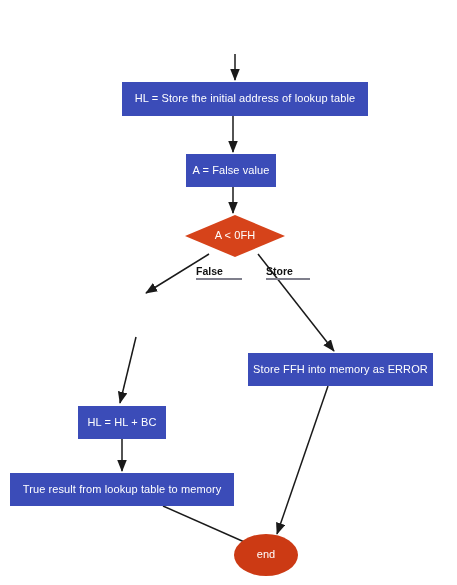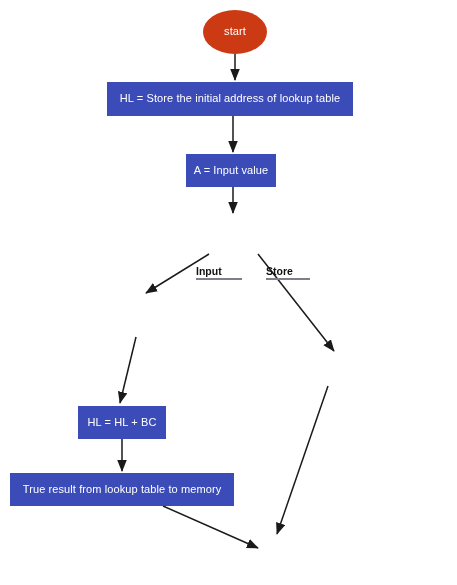--- a/index.html
+++ b/index.html
@@ -93,46 +93,53 @@
         <path d="M233,187 L233,213" marker-end="url(#arrowhead)"></path>
         <path d="M209,254 L146,293" marker-end="url(#arrowhead)"></path>
         <path d="M258,254 L334,351" marker-end="url(#arrowhead)"></path>
         <path d="M136,337 L120,403" marker-end="url(#arrowhead)"></path>
         <path d="M122,439 L122,471" marker-end="url(#arrowhead)"></path>
         <path d="M163,506 L258,548" marker-end="url(#arrowhead)"></path>
         <path d="M328,386 L277,534" marker-end="url(#arrowhead)"></path>
       </g>
   </svg>
 
-  <div class="node node-terminator" style="left:203px; top:10px; width:64px; height:44px;">
-    <span>start</span>
-  </div>
 
-  <div class="node node-process" style="left:107px; top:82px; width:246px; height:34px;">
+  <div class="node node-process" style="left:122px; top:82px; width:246px; height:34px;">
     <span>HL = Store the initial address of lookup table</span>
   </div>
 
   <div class="node node-process" style="left:186px; top:154px; width:90px; height:33px;">
-    <span>A = Input value</span>
+    <span>A = False value</span>
+  </div>
+
+  <div class="node node-decision" style="left:185px; top:215px; width:100px; height:42px;">
+    <span class="decision-shape"></span>
+    <span class="decision-label">A &lt; 0FH</span>
   </div>
 
 
-
+  <div class="node node-process" style="left:248px; top:353px; width:185px; height:33px;">
+    <span>Store FFH into memory as ERROR</span>
+  </div>
 
   <div class="node node-process" style="left:78px; top:406px; width:88px; height:33px;text-align:center;">
     <span>HL = HL + BC</span>
   </div>
 
   <div class="node node-process" style="left:10px; top:473px; width:224px; height:33px;">
     <span>True result from lookup table to memory</span>
   </div>
 
+  <div class="node node-terminator" style="left:234px; top:534px; width:64px; height:42px;">
+    <span>end</span>
+  </div>
 
   <div class="edge-label" style="left:196px; top:265px;">
-    <span>Input</span>
+    <span>False</span>
     <span class="label-rule" style="width:46px;"></span>
   </div>
   <div class="edge-label" style="left:266px; top:265px;">
     <span>Store</span>
     <span class="label-rule" style="width:44px;"></span>
   </div>
 
 </div>
 
 </body></html>

